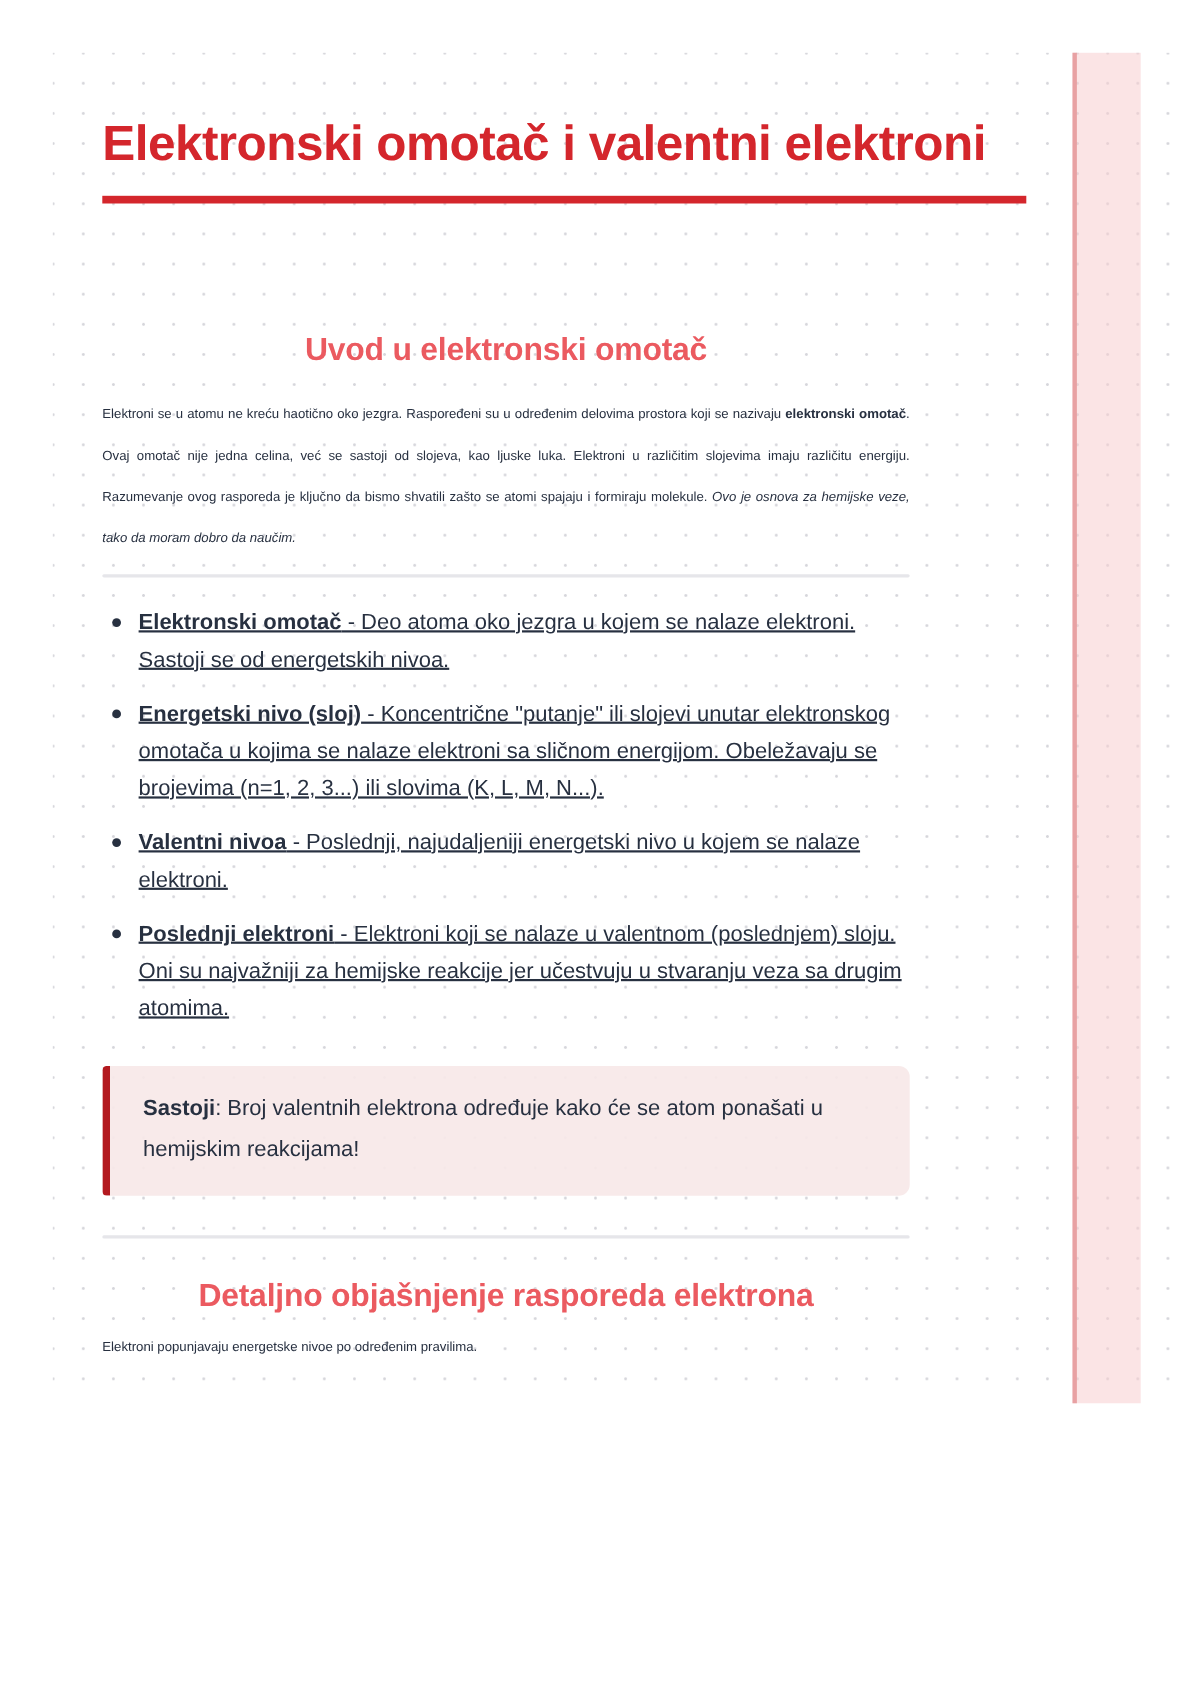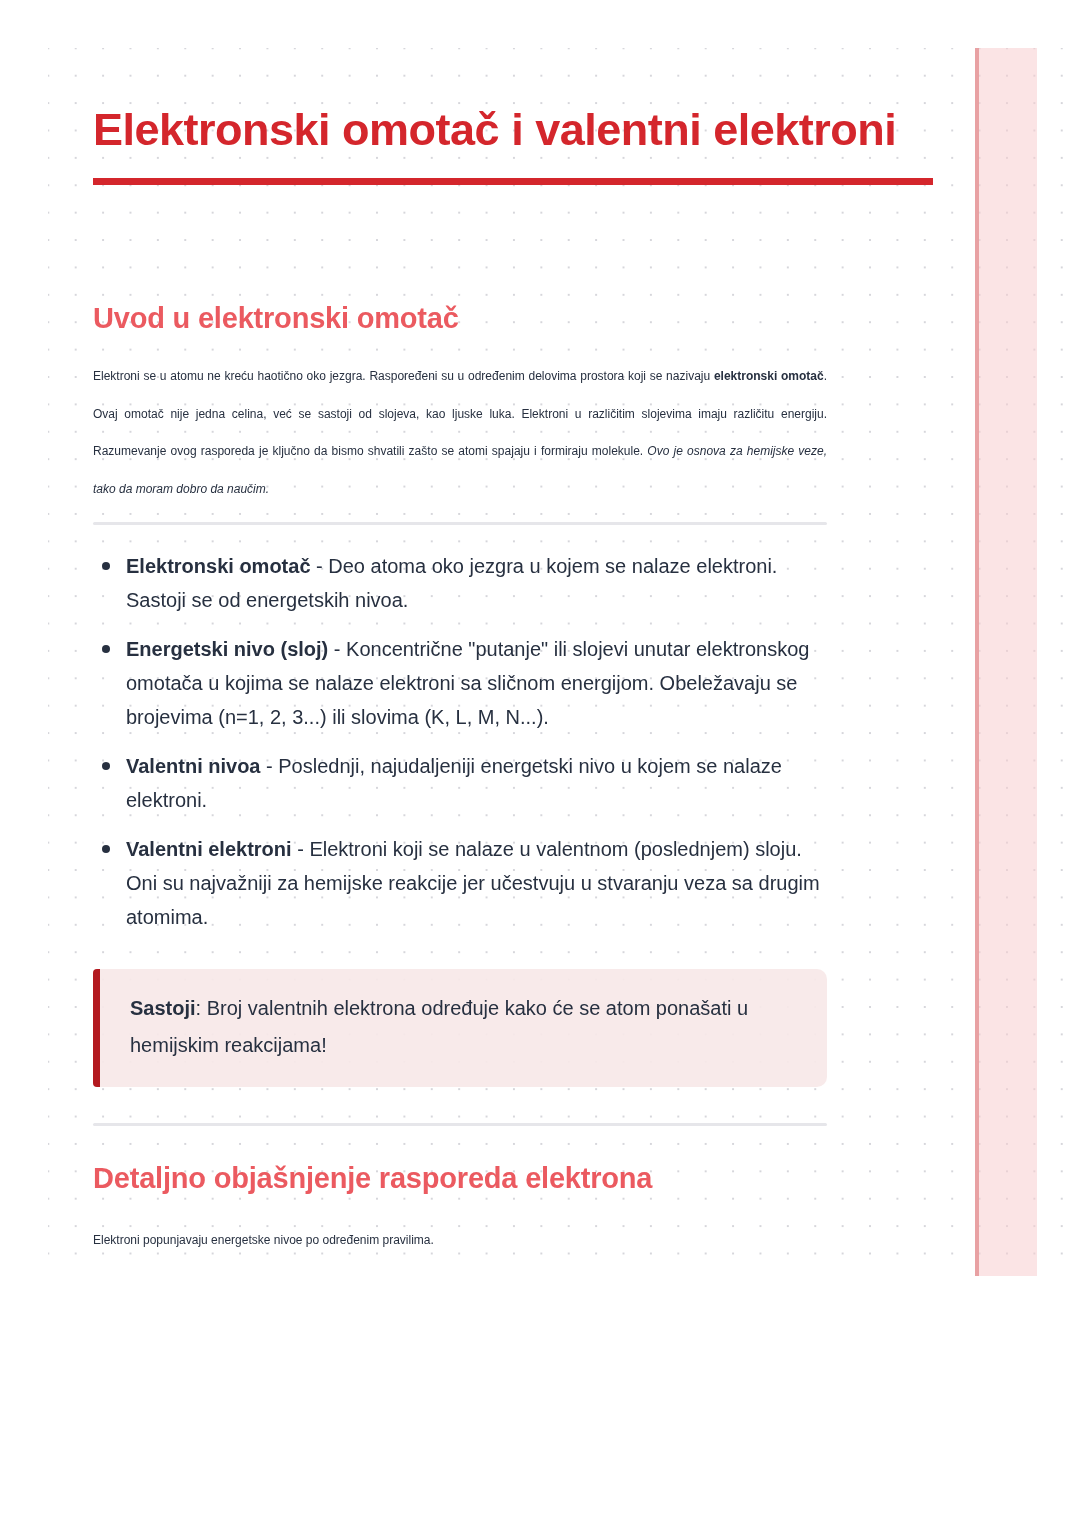--- a/index.html
+++ b/index.html
@@ -23,45 +23,45 @@
   }
   .header{position:absolute;left:93px;top:96px;width:840px;}
   .header h1{
     margin:0;font-size:45px;line-height:68px;font-weight:bold;
     letter-spacing:-0.5px;color:var(--brand,#d4262c);
   }
   .title-rule{margin-top:14px;height:7px;background:var(--brand,#d4262c);}
   .content{position:absolute;left:93px;top:300px;width:734px;}
   h2.section{
     margin:0;font-size:29px;line-height:36px;font-weight:bold;
-    color:var(--heading,#eb5a60);letter-spacing:-0.2px;
+    color:var(--heading,#eb5a60);letter-spacing:-0.2px;text-align:center;
   }
   .para{
     margin:22px 0 0 0;font-size:12px;line-height:37.5px;color:var(--text,#273040);
   }
   .para.justified{text-align:justify;}
   .divider{margin-top:14px;height:3px;background:var(--divider,#e6e6ea);border-radius:2px;}
   .divider.d2{margin-top:36px;}
   .gap-lg{margin-top:42px;}
   ul.terms{list-style:none;margin:24px 0 0 0;padding:0;}
   ul.terms li{
     position:relative;padding-left:33px;margin-bottom:15px;
-    font-size:20px;line-height:34px;
+    font-size:20px;line-height:34px;text-decoration:underline;
   }
   ul.terms li .bullet{
     position:absolute;left:9px;top:13px;width:8px;height:8px;border-radius:50%;
     background:var(--text,#273040);
   }
   b,strong{font-weight:bold;}
   .callout{
     margin-top:35px;border-left:7px solid var(--callout-border,#b3191f);
     background:rgba(247,232,232,0.92);border-radius:4px 10px 10px 4px;
     padding:21px 26px 23px 30px;font-size:20px;line-height:37px;
   }
-  .p2{margin-top:26px;}
+  .p2{margin-top:10px;}
   h3.sub{margin:31px 0 0 0;font-size:20px;line-height:26px;font-weight:normal;color:var(--text,#273040);}
   .footer{
     position:absolute;top:1437px;right:44px;font-size:17px;line-height:20px;
     color:var(--muted,#a8a8ac);
   }
 </style>
 </head>
 <body>
 
 <div class="canvas">
@@ -89,21 +89,21 @@
       <li>
         <span class="bullet"></span>
         <b>Energetski nivo (sloj)</b><span> - Koncentrične "putanje" ili slojevi unutar elektronskog omotača u kojima se nalaze elektroni sa sličnom energijom. Obeležavaju se brojevima (n=1, 2, 3...) ili slovima (K, L, M, N...).</span>
       </li>
       <li>
         <span class="bullet"></span>
         <b>Valentni nivoa</b><span> - Poslednji, najudaljeniji energetski nivo u kojem se nalaze elektroni.</span>
       </li>
       <li>
         <span class="bullet"></span>
-        <b>Valentni elektroni</b><span> - Elektroni koji se nalaze u valentnom (poslednjem) sloju. Oni su najvažniji za hemijske reakcije jer učestvuju u stvaranju veza sa drugim atomima.</span>
+        <b>Poslednji elektroni</b><span> - Elektroni koji se nalaze u valentnom (poslednjem) sloju. Oni su najvažniji za hemijske reakcije jer učestvuju u stvaranju veza sa drugim atomima.</span>
       </li>
     </ul>
 
     <div class="callout">
       <b>Sastoji</b><span>: Broj valentnih elektrona određuje kako će se atom ponašati u hemijskim reakcijama!</span>
     </div>
 
     <div class="divider d2"></div>
 
     <h2 class="section" style="margin-top:34px;">Detaljno objašnjenje rasporeda elektrona</h2>

